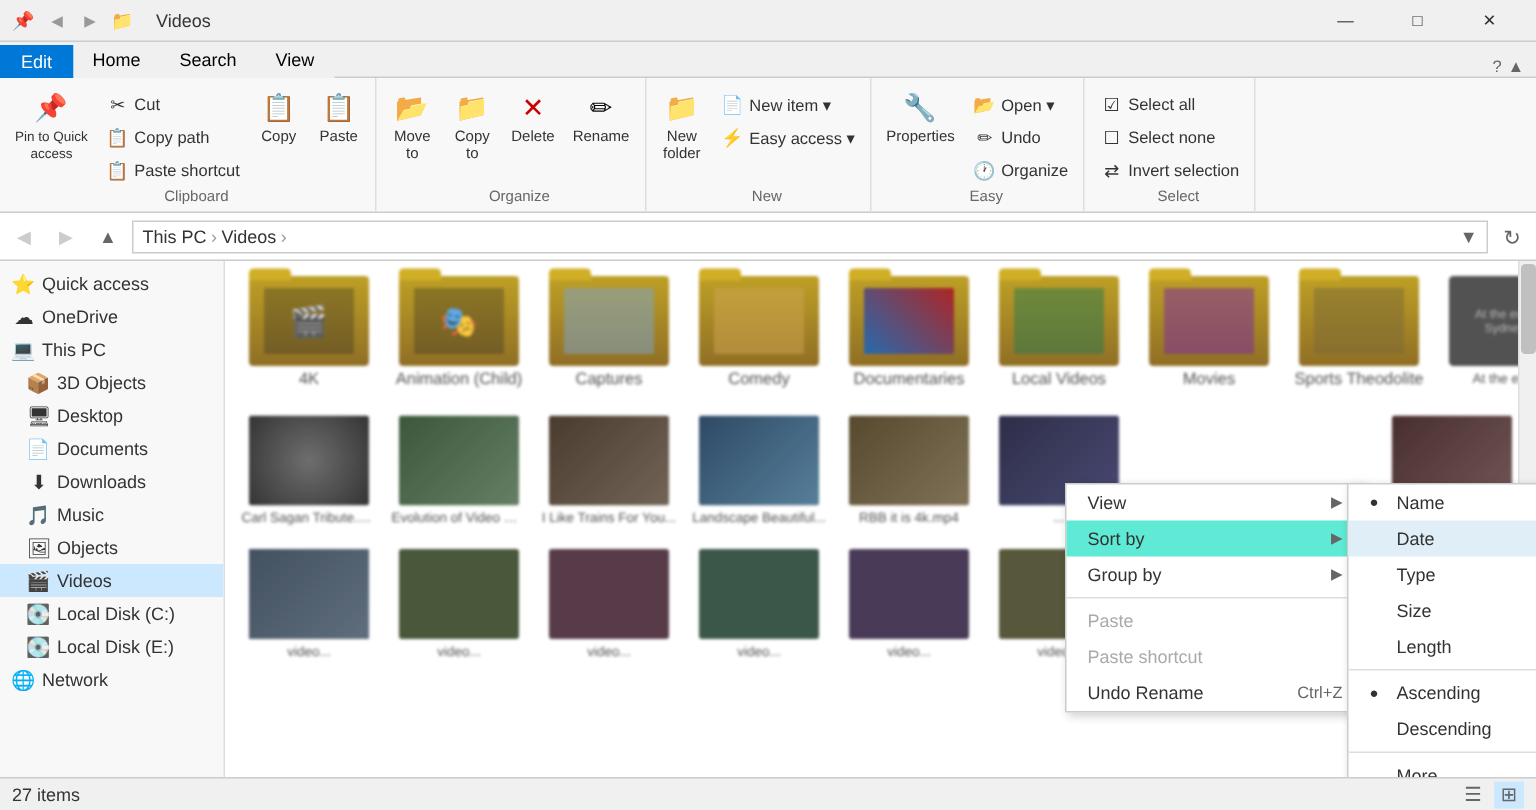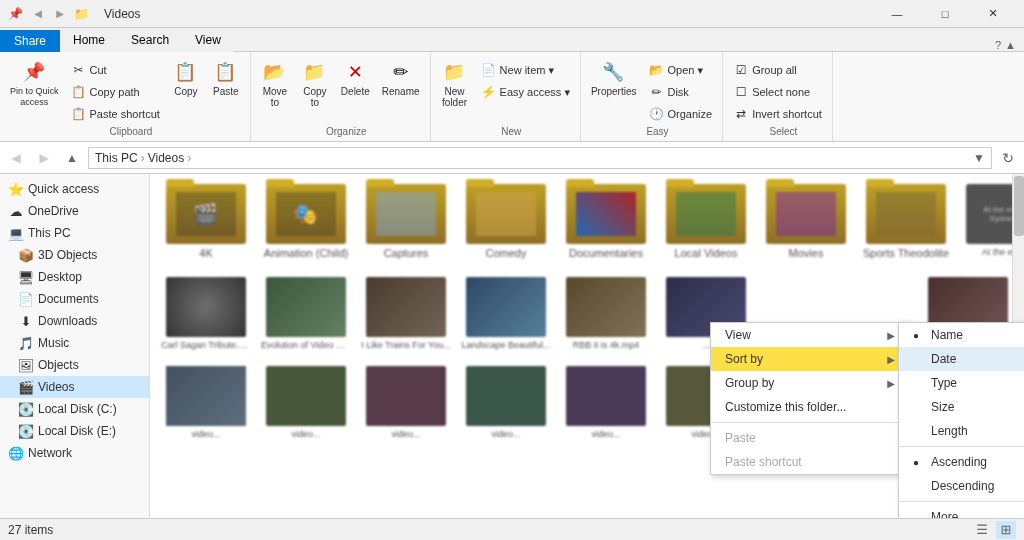--- a/index.html
+++ b/index.html
@@ -267,21 +267,21 @@
     <span class="titlebar-title">Videos</span>
   </div>
   <div class="titlebar-controls">
     <div class="titlebar-btn">—</div>
     <div class="titlebar-btn">□</div>
     <div class="titlebar-btn close">✕</div>
   </div>
 </div>
 
 <div class="ribbon-tabs">
-  <div class="ribbon-tab active">Share</div>
+  <div class="ribbon-tab active">Edit</div>
   <div class="ribbon-tab">Home</div>
   <div class="ribbon-tab">Search</div>
   <div class="ribbon-tab">View</div>
   <div class="ribbon-help">
     <span style="cursor:pointer;">?</span>
     <span style="cursor:pointer;">▲</span>
   </div>
 </div>
 
 <div class="ribbon">
@@ -366,45 +366,45 @@
         <div class="ribbon-btn-icon">🔧</div>
         <div class="ribbon-btn-label">Properties</div>
       </div>
       <div class="ribbon-sm-col">
         <div class="ribbon-btn-sm">
           <div class="ribbon-btn-sm-icon">📂</div>
           <span>Open ▾</span>
         </div>
         <div class="ribbon-btn-sm">
           <div class="ribbon-btn-sm-icon">✏</div>
-          <span>Disk</span>
+          <span>Undo</span>
         </div>
         <div class="ribbon-btn-sm">
           <div class="ribbon-btn-sm-icon">🕐</div>
           <span>Organize</span>
         </div>
       </div>
     </div>
     <div class="ribbon-group-label">Easy</div>
   </div>
 
   <div class="ribbon-group">
     <div class="ribbon-group-content">
       <div class="ribbon-sm-col">
         <div class="ribbon-btn-sm">
           <div class="ribbon-btn-sm-icon">☑</div>
-          <span>Group all</span>
+          <span>Select all</span>
         </div>
         <div class="ribbon-btn-sm">
           <div class="ribbon-btn-sm-icon">☐</div>
           <span>Select none</span>
         </div>
         <div class="ribbon-btn-sm">
           <div class="ribbon-btn-sm-icon">⇄</div>
-          <span>Invert shortcut</span>
+          <span>Invert selection</span>
         </div>
       </div>
     </div>
     <div class="ribbon-group-label">Select</div>
   </div>
 </div>
 
 <div class="address-bar">
   <div class="nav-btn disabled">◀</div>
   <div class="nav-btn disabled">▶</div>
@@ -637,37 +637,38 @@
 
     <div style="position:absolute; right:0; top:0; bottom:0; width:12px; background:#f0f0f0; border-left:1px solid #ddd;">
       <div style="width:10px; height:60px; background:#c0c0c0; border-radius:3px; margin: 2px 1px;"></div>
     </div>
 
     <div class="context-menu">
       <div class="ctx-item">
         <span>View</span>
         <span class="arrow">▶</span>
       </div>
-      <div class="ctx-item" style="background:#fde047;">
+      <div class="ctx-item" style="background:#5eead4;">
         <span>Sort by</span>
         <span class="arrow">▶</span>
       </div>
       <div class="ctx-item">
         <span>Group by</span>
         <span class="arrow">▶</span>
       </div>
-      <div class="ctx-item">
-        <span>Customize this folder...</span>
-      </div>
       <div class="ctx-divider"></div>
       <div class="ctx-item disabled">
         <span>Paste</span>
       </div>
       <div class="ctx-item disabled">
         <span>Paste shortcut</span>
+      </div>
+      <div class="ctx-item">
+        <span>Undo Rename</span>
+        <span class="ctx-shortcut">Ctrl+Z</span>
       </div>
 
     </div>
 
     <div class="submenu">
       <div class="sub-item">
         <span class="bullet">●</span>
         <span>Name</span>
       </div>
       <div class="sub-item active-sort">

